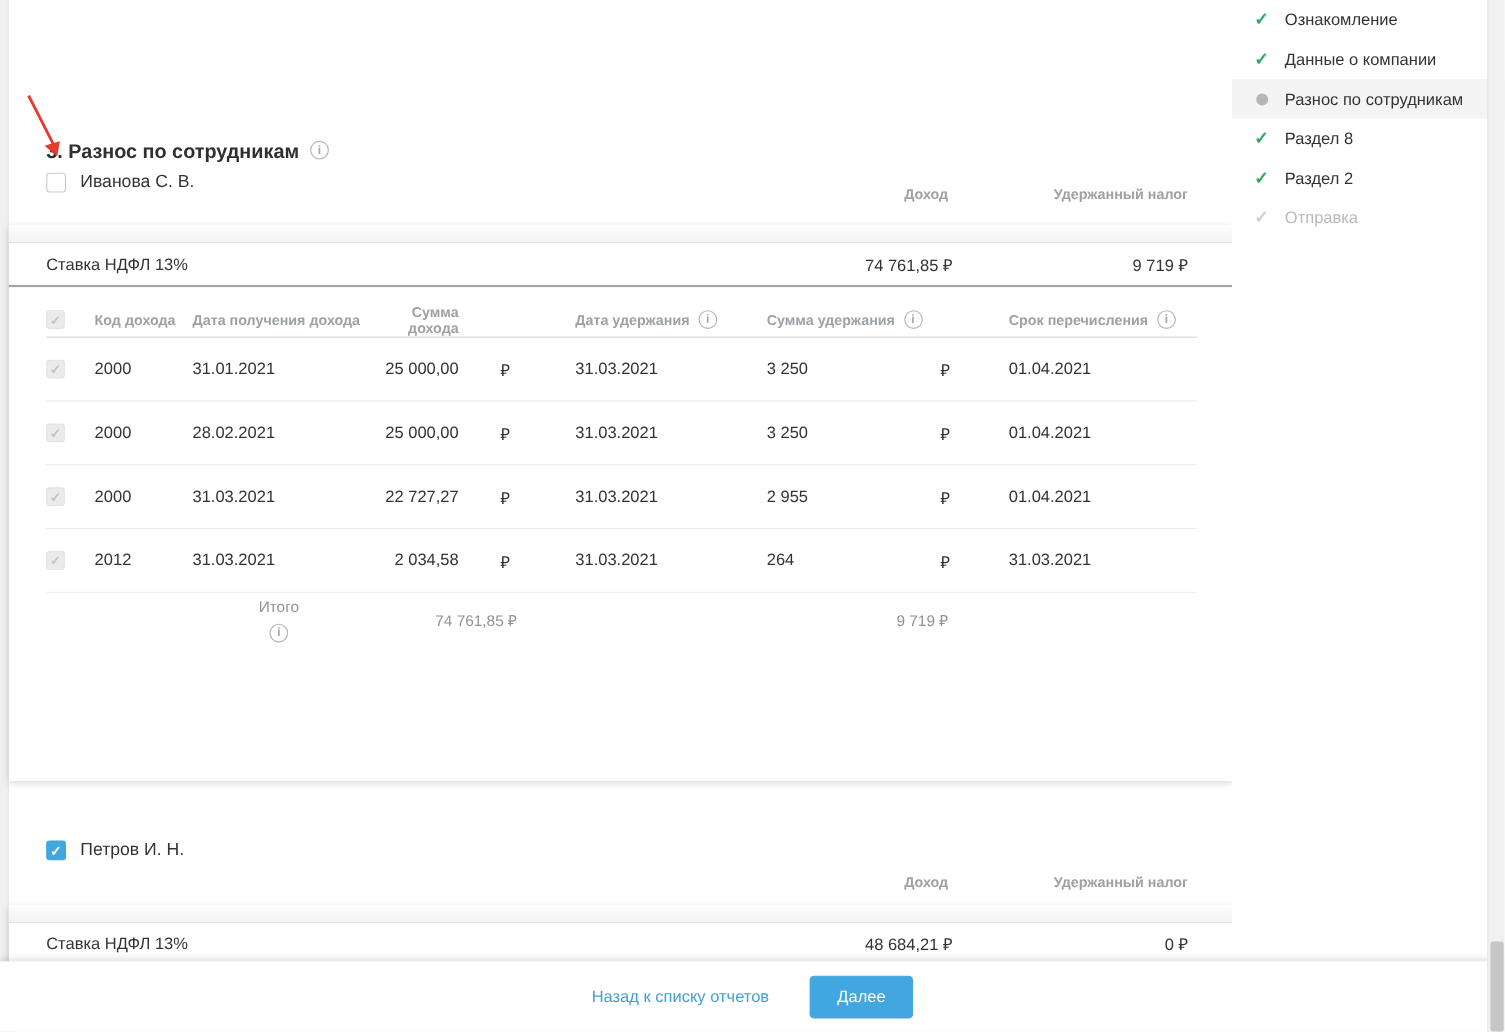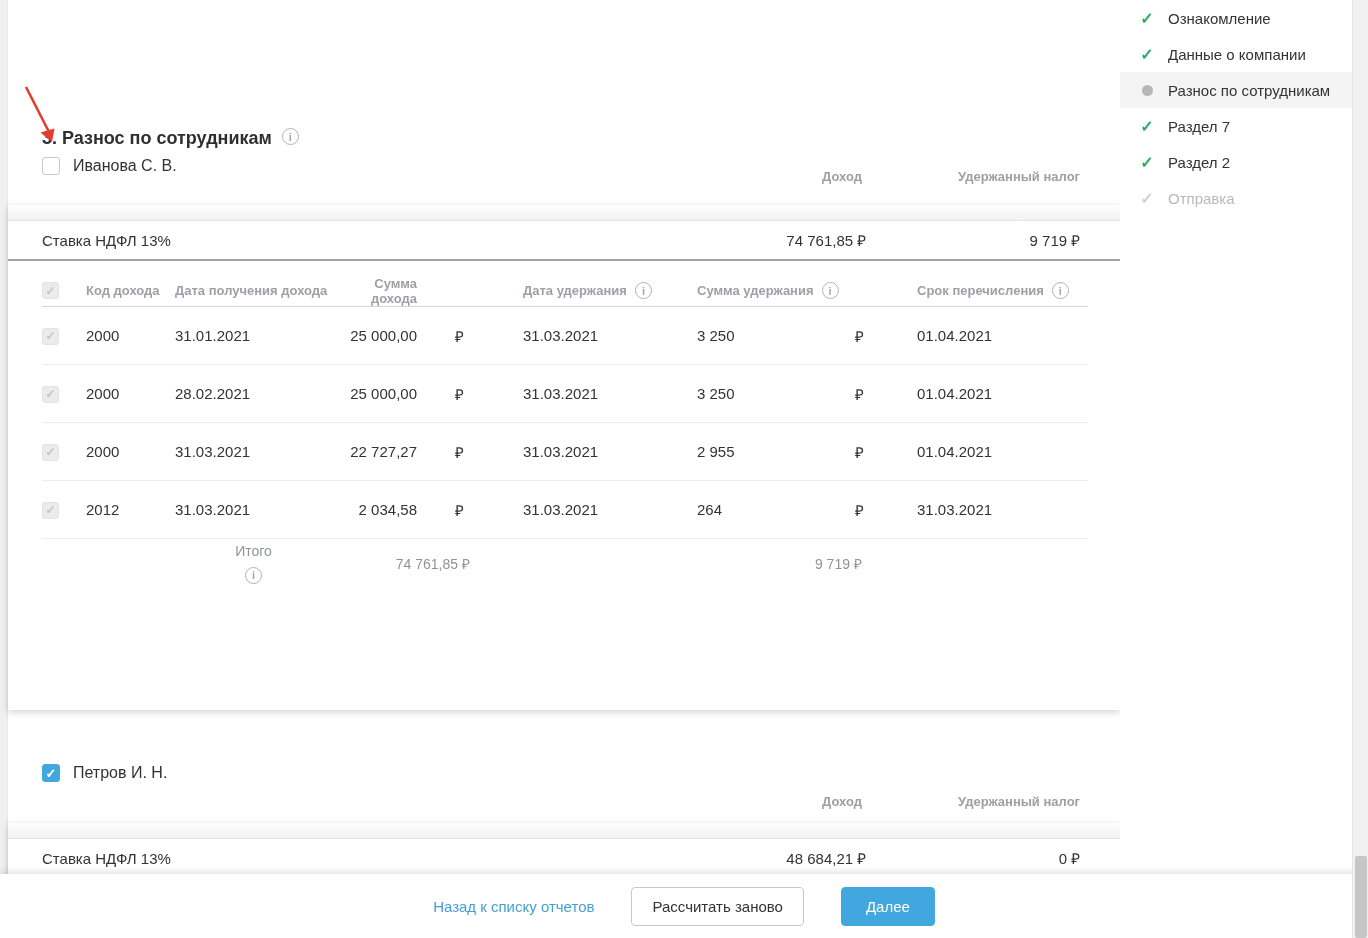--- a/index.html
+++ b/index.html
@@ -243,34 +243,33 @@
     <div class="side-item">
       <span class="check-green">✓</span>
       <span>Данные о компании</span>
     </div>
     <div class="side-item active">
       <span class="dot-gray"></span>
       <span>Разнос по сотрудникам</span>
     </div>
     <div class="side-item">
       <span class="check-green">✓</span>
-      <span>Раздел 7</span>
+      <span>Раздел 8</span>
     </div>
     <div class="side-item">
       <span class="check-green">✓</span>
       <span>Раздел 2</span>
     </div>
     <div class="side-item disabled">
       <span class="check-gray">✓</span>
       <span>Отправка</span>
     </div>
   </aside>
 
   <div class="scrollbar">
     <div class="scroll-thumb"></div>
   </div>
 
   <footer class="bottom-bar">
     <a class="back-link">Назад к списку отчетов</a>
-    <button class="btn-secondary">Рассчитать заново</button>
     <button class="btn-primary">Далее</button>
   </footer>
 </div>
 
 </body></html>

